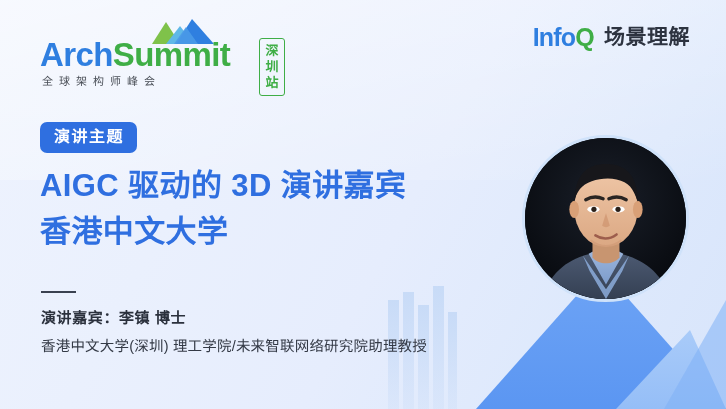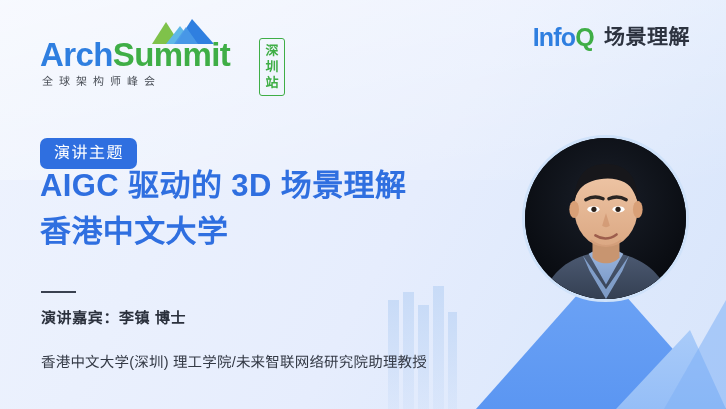--- a/index.html
+++ b/index.html
@@ -127,26 +127,25 @@
   }
 
   
   .badge {
     position: absolute;
     left: 40px;
     top: 122px;
     background: #2f6fe0;
     color: #ffffff;
     font-size: 16px;
-    font-weight: 400;
+    font-weight: 700;
     letter-spacing: 1.5px;
     padding: 6px 13px 7px 14px;
     border-radius: 7px;
     line-height: 18px;
-    margin-top: 16px;
   }
 
   .title {
     position: absolute;
     left: 40px;
     top: 163px;
     width: 500px;
     color: #2f6fe0;
     font-size: 31px;
     font-weight: 700;
@@ -171,21 +170,21 @@
     font-size: 15px;
     font-weight: 700;
     color: #2b313d;
     letter-spacing: 0.6px;
     line-height: 22px;
     white-space: nowrap;
   }
   .affil {
     position: absolute;
     left: 41px;
-    top: 352px;
+    top: 336px;
     font-size: 14.5px;
     font-weight: 400;
     color: #343a46;
     letter-spacing: 0.2px;
     line-height: 20px;
     white-space: nowrap;
   }
 
   
   .portrait {
@@ -266,21 +265,21 @@
 
     <div class="iq-logo">
       <div class="iq-word"><span class="iq-info">Info</span><span class="iq-q">Q</span></div>
       <div class="iq-cn">场景理解</div>
     </div>
   </div>
 
   <div class="badge">演讲主题</div>
 
   <div class="title">
-    <span class="title-line">AIGC 驱动的 3D 场景理解</span>
+    <span class="title-line">AIGC 驱动的 3D 演讲嘉宾</span>
     <span class="title-line">香港中文大学</span>
   </div>
 
   <div class="divider"></div>
 
   <div class="speaker">演讲嘉宾：李镇 博士</div>
   <div class="affil">香港中文大学(深圳)  理工学院/未来智联网络研究院助理教授</div>
 
   <div class="portrait">
     <svg class="portrait-svg" viewBox="0 0 167 167" xmlns="http://www.w3.org/2000/svg">

